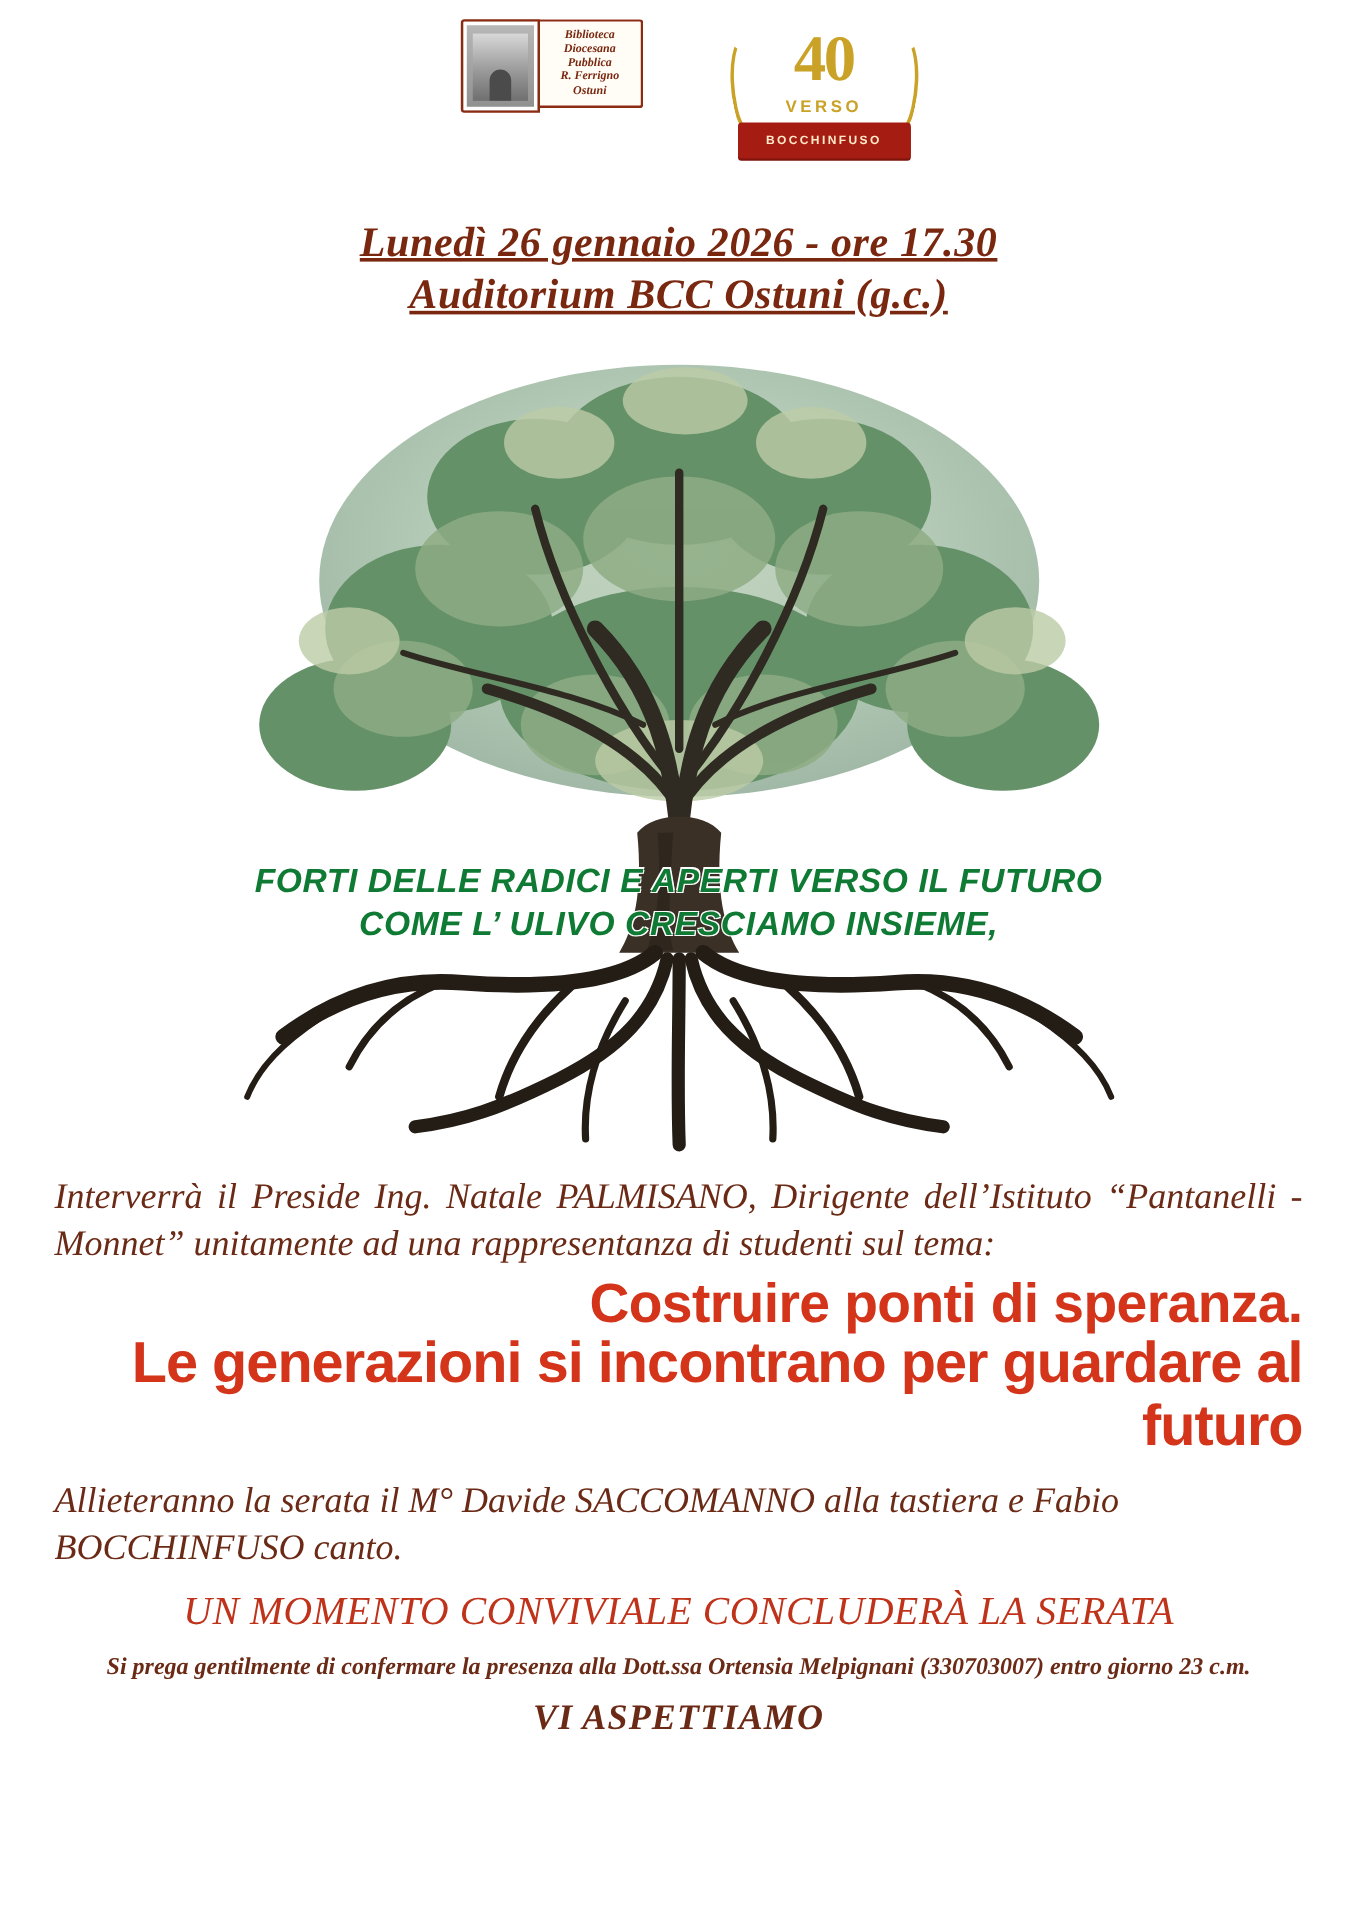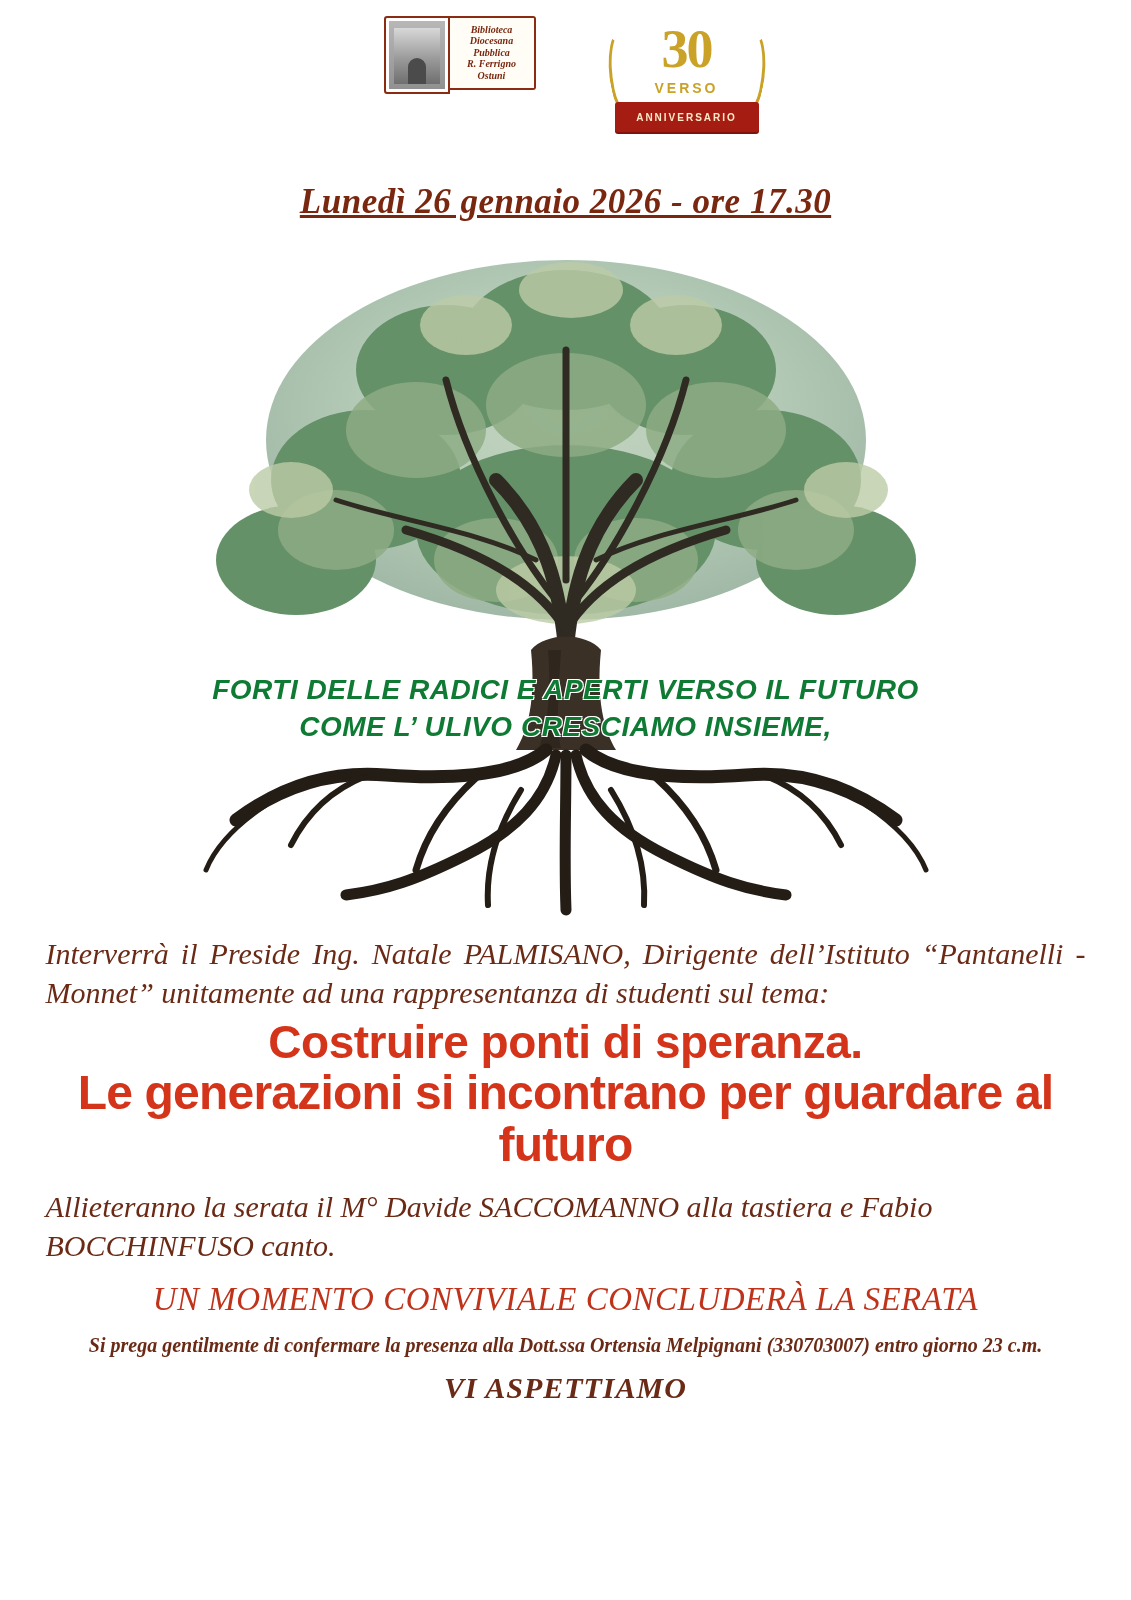--- a/index.html
+++ b/index.html
@@ -235,21 +235,21 @@
     color: #6b2a16;
     font-family: "Liberation Serif", serif;
     font-style: italic;
     font-size: 30px;
     line-height: 1.3;
     text-align: justify;
   }
 
   .title-red {
     margin-top: 6px;
-    text-align: center;
+    text-align: right;
     color: #d4341a;
     font-family: "Liberation Sans", sans-serif;
     font-weight: bold;
     line-height: 1.08;
   }
   .title-red .l1 { font-size: 46px; letter-spacing: -0.5px; }
   .title-red .l2 { font-size: 48px; letter-spacing: -0.8px; }
 
   .para2 {
     margin-top: 16px;
@@ -309,31 +309,32 @@
           <span>Pubblica</span>
           <span>R. Ferrigno</span>
           <span>Ostuni</span>
         </div>
       </div>
     </div>
 
     <div class="anniv">
       <div class="wreath-left"></div>
       <div class="wreath-right"></div>
-      <div class="num">30</div>
+      <div class="num">40</div>
       <div class="anni">VERSO</div>
       <div class="ribbon">
-        <span>ANNIVERSARIO</span>
+        <span>BOCCHINFUSO</span>
       </div>
     </div>
 
   </div>
 
   <div class="date-block">
     <div>Lunedì 26 gennaio 2026 - ore 17.30</div>
+    <div>Auditorium BCC Ostuni (g.c.)</div>
   </div>
 
   <div class="tree-wrap">
     <svg viewBox="0 0 900 700" xmlns="http://www.w3.org/2000/svg">
       <defs>
         <radialGradient id="canopy" cx="50%" cy="42%" r="58%">
           <stop offset="0%" stop-color="#8fb08a"></stop>
           <stop offset="60%" stop-color="#6f9a74"></stop>
           <stop offset="100%" stop-color="#4d7a57"></stop>
         </radialGradient>

